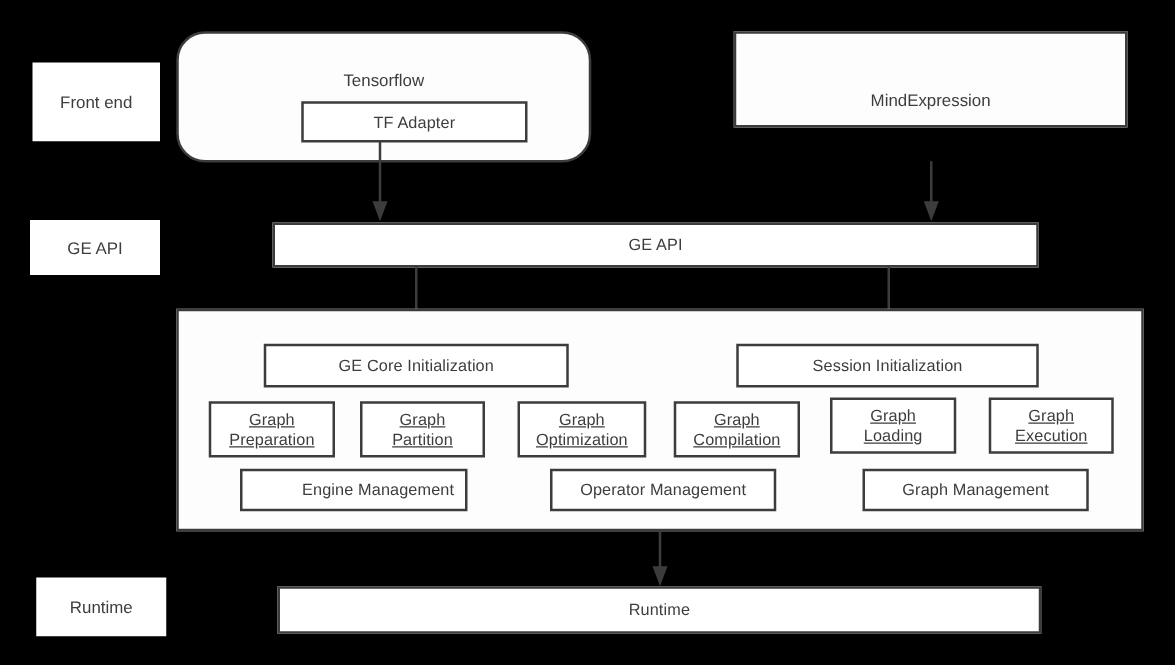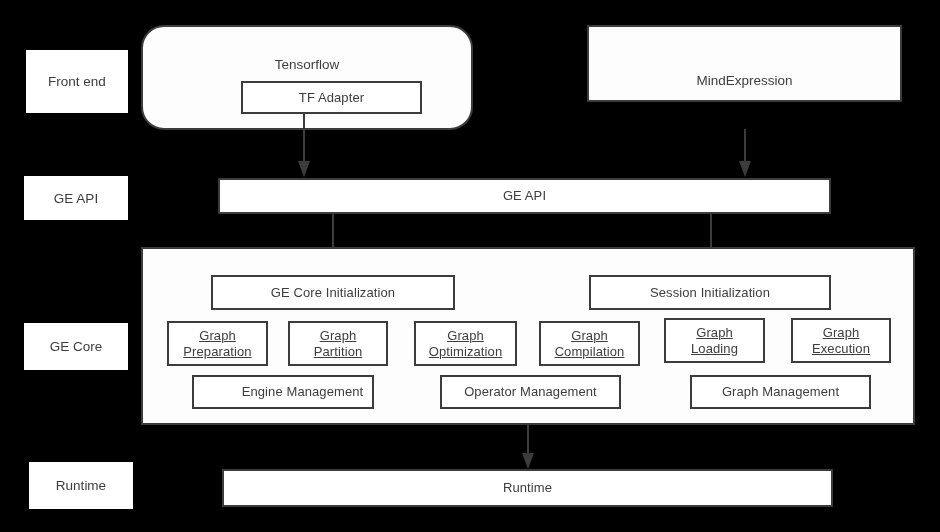--- a/index.html
+++ b/index.html
@@ -73,23 +73,20 @@
 <div id="canvas">
 
   <div class="plate" style="left:26px; top:50px; width:102px; height:63px;">
     <span>Front end</span>
   </div>
 
   <div class="plate" style="left:24px; top:176px; width:104px; height:44px;">
     <span>GE API</span>
   </div>
 
-  <div class="plate" style="left:24px; top:323px; width:104px; height:47px;">
-    <span>GE Core</span>
-  </div>
 
   <div class="plate" style="left:29px; top:462px; width:104px; height:47px;">
     <span>Runtime</span>
   </div>
 
   <div class="container" style="left:141px; top:25px; width:332px; height:105px;border-radius:23px;">
     <div class="container-title" style="top:30px;">Tensorflow</div>
   </div>
 
   <div class="box" style="left:213px; top:81px; width:181px; height:33px;margin-left:28px;">

